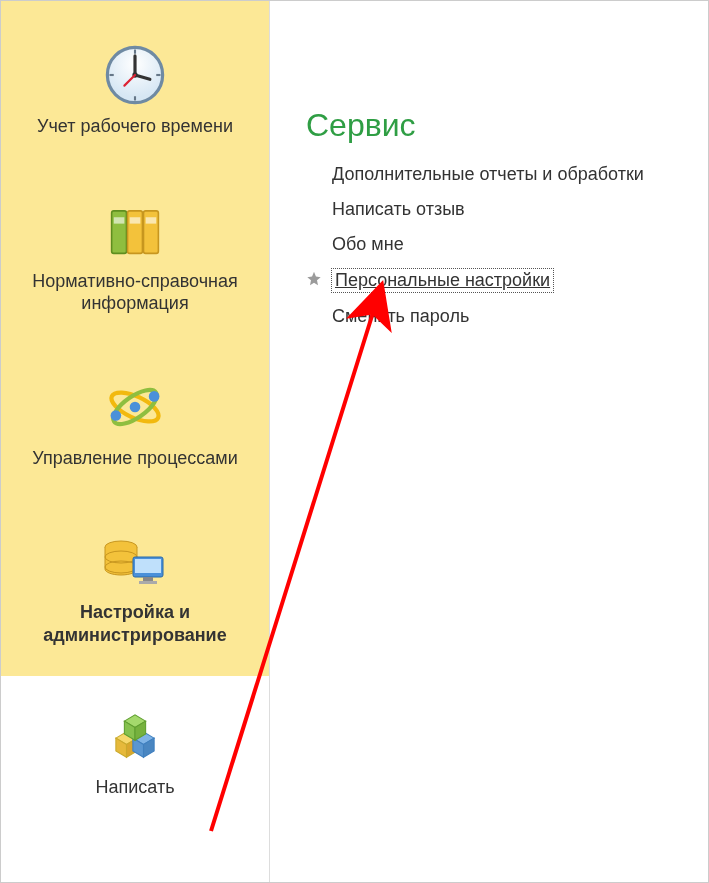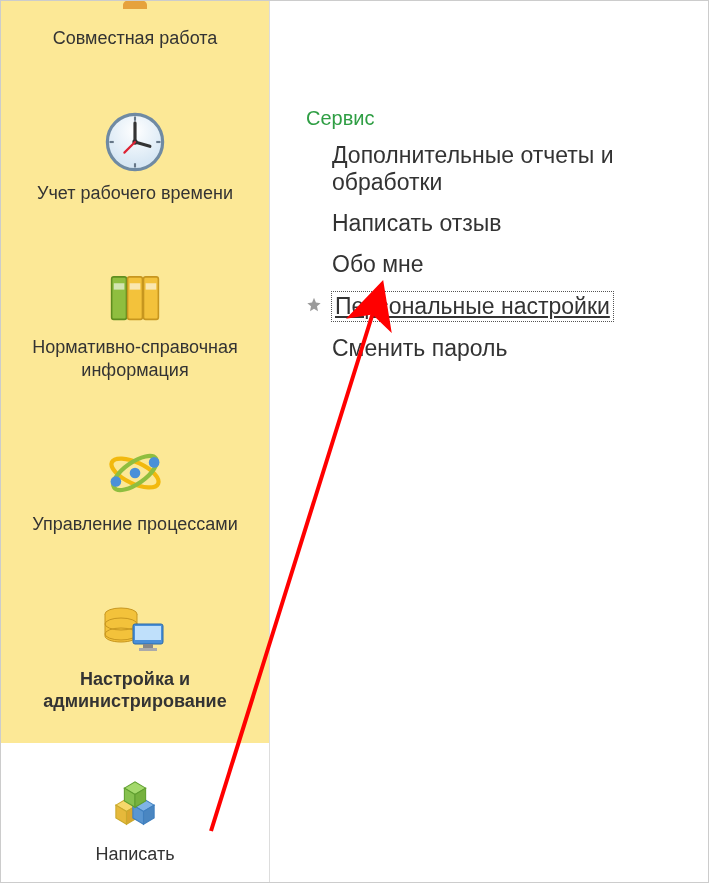--- a/index.html
+++ b/index.html
@@ -53,22 +53,22 @@
     background: #fff;
     padding-top: 16px;
   }
   .content {
     flex: 1;
     padding: 36px 24px 24px 36px;
     position: relative;
   }
   .section-title {
     color: #2f9e44;
-    font-size: 20px;
-    margin: 70px 0 12px 0;
+    font-size: 32px;
+    margin: 70px 0 20px 0;
   }
   .link-list {
     display: flex;
     flex-direction: column;
     gap: 14px;
     align-items: flex-start;
   }
   .link-row {
     display: flex;
     align-items: center;
@@ -79,21 +79,21 @@
   .link-row .star {
     position: absolute;
     left: 0;
     top: 50%;
     transform: translateY(-50%);
     color: #9b9b9b;
   }
   .link {
     color: #333;
     cursor: pointer;
-    font-size: 23px;
+    font-size: 18px;
   }
   .link.focused {
     outline: 1px dotted #555;
     text-decoration: underline;
     padding: 1px 3px;
   }
   
   .arrow-svg {
     position: absolute;
     left: 0;
@@ -104,31 +104,20 @@
   }
 </style>
 </head>
 <body>
 
 <div class="frame">
 
   <div class="sidebar">
     <div class="sidebar-yellow">
 
-      <div class="nav-item" style="padding-top:0;">
-        <div class="icon-wrap" style="height:20px; overflow:hidden;">
-          <svg width="64" height="64" viewBox="0 0 64 64" style="margin-top:-44px;">
-            <circle cx="32" cy="24" r="8" fill="#f6c04d" stroke="#d89b1f" stroke-width="2"></circle>
-            <path d="M20 48c0-8 24-8 24 0v4H20z" fill="#e6a23c"></path>
-            <circle cx="18" cy="28" r="6" fill="#f6c04d" stroke="#d89b1f" stroke-width="2"></circle>
-            <circle cx="46" cy="28" r="6" fill="#f6c04d" stroke="#d89b1f" stroke-width="2"></circle>
-          </svg>
-        </div>
-        <div class="label">Совместная работа</div>
-      </div>
 
       <div class="nav-item" style="margin-top:30px;text-align:center;">
         <div class="icon-wrap">
           <svg width="68" height="68" viewBox="0 0 64 64">
             <defs>
               <radialGradient id="gcl" cx="50%" cy="30%" r="60%">
                 <stop offset="0%" stop-color="#fff"></stop>
                 <stop offset="100%" stop-color="#d7e7f4"></stop>
               </radialGradient>
             </defs>

